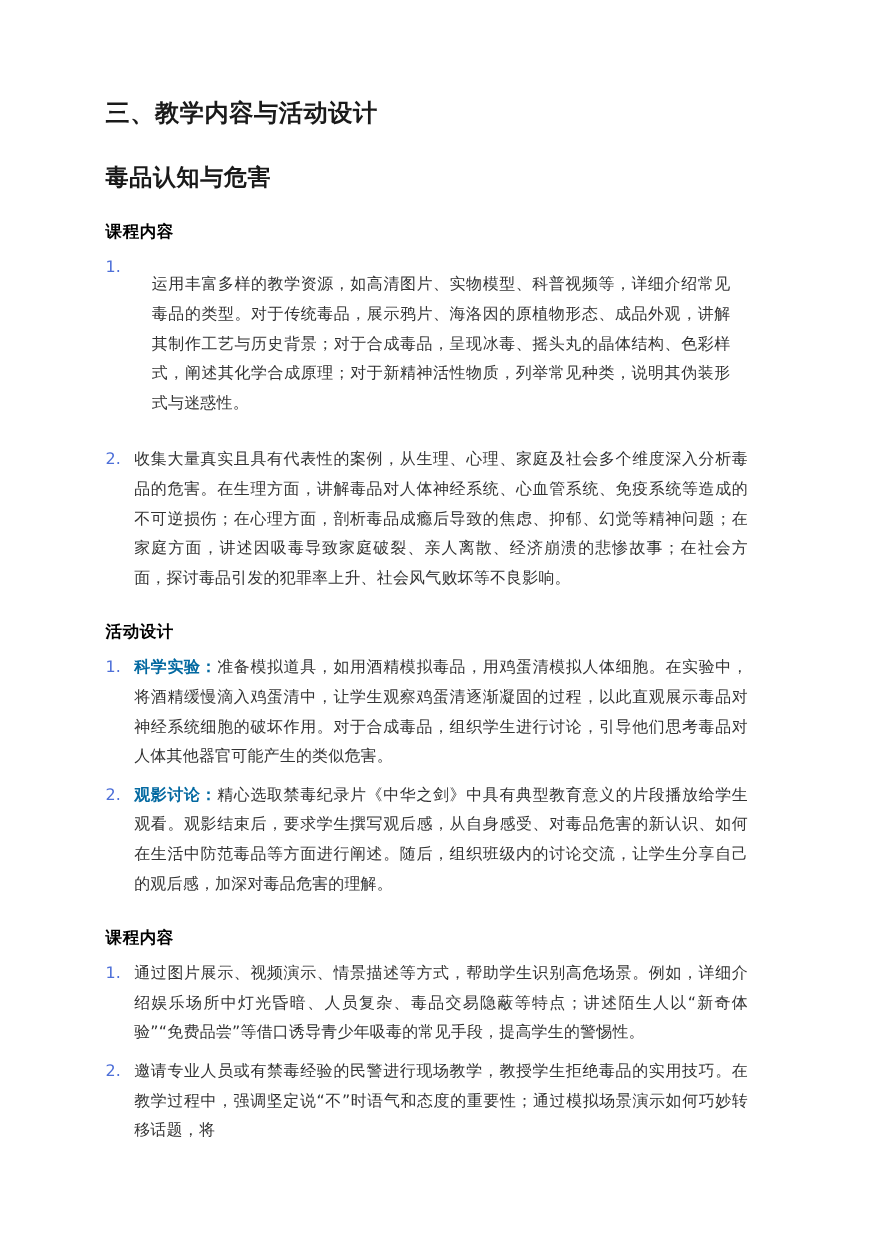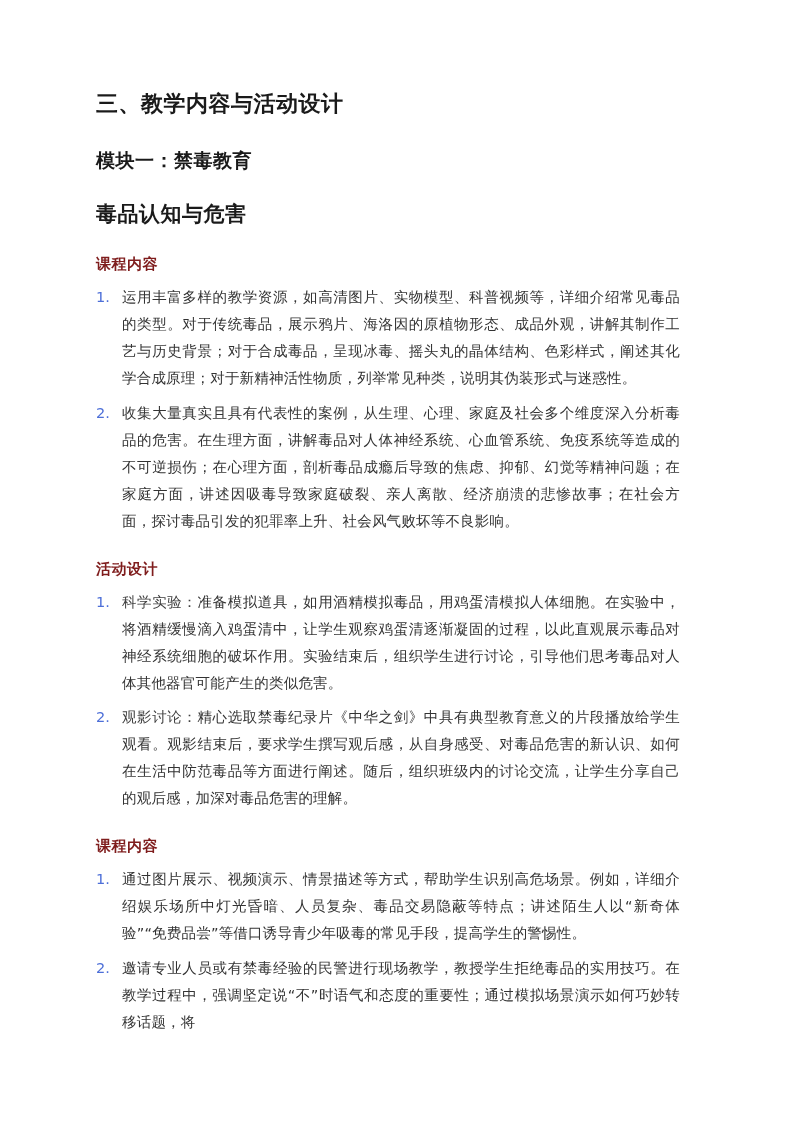--- a/index.html
+++ b/index.html
@@ -39,21 +39,21 @@
     line-height: 1.4;
     font-weight: 700;
     color: #1a1a1a;
     letter-spacing: 0.5px;
   }
   .block-label {
     margin: 24px 0 0 0;
     font-size: 15px;
     line-height: 1.4;
     font-weight: 700;
-    color: #7f1d1d;
+    color: #000000;
     letter-spacing: 0.5px;
   }
   .num-list {
     margin: 9px 0 0 0;
     padding: 0;
   }
   .num-item {
     display: flex;
     align-items: flex-start;
     margin: 0 0 8px 0;
@@ -67,52 +67,51 @@
   }
   .num-text {
     flex: 1 1 auto;
     font-size: 14.5px;
     line-height: 1.86;
     color: #333333;
     text-align: justify;
     letter-spacing: 0.2px;
   }
   .num-text strong {
-    font-weight: 400;
-    color: #404040;
+    font-weight: 700;
+    color: #0369a1;
   }
 </style>
 </head>
 <body>
 
 <div class="page">
 
   <h1 class="doc-title">三、教学内容与活动设计</h1>
 
-  <h2 class="module-heading">模块一：禁毒教育</h2>
 
   <h3 class="topic-heading">毒品认知与危害</h3>
 
   <h4 class="block-label">课程内容</h4>
   <div class="num-list">
     <div class="num-item">
       <span class="num-marker">1.</span>
-      <p class="num-text" style="margin:0"><strong></strong><span>运用丰富多样的教学资源，如高清图片、实物模型、科普视频等，详细介绍常见毒品的类型。对于传统毒品，展示鸦片、海洛因的原植物形态、成品外观，讲解其制作工艺与历史背景；对于合成毒品，呈现冰毒、摇头丸的晶体结构、色彩样式，阐述其化学合成原理；对于新精神活性物质，列举常见种类，说明其伪装形式与迷惑性。</span></p>
+      <p class="num-text" style="margin:16px"><strong></strong><span>运用丰富多样的教学资源，如高清图片、实物模型、科普视频等，详细介绍常见毒品的类型。对于传统毒品，展示鸦片、海洛因的原植物形态、成品外观，讲解其制作工艺与历史背景；对于合成毒品，呈现冰毒、摇头丸的晶体结构、色彩样式，阐述其化学合成原理；对于新精神活性物质，列举常见种类，说明其伪装形式与迷惑性。</span></p>
     </div>
     <div class="num-item">
       <span class="num-marker">2.</span>
       <p class="num-text" style="margin:0"><strong></strong><span>收集大量真实且具有代表性的案例，从生理、心理、家庭及社会多个维度深入分析毒品的危害。在生理方面，讲解毒品对人体神经系统、心血管系统、免疫系统等造成的不可逆损伤；在心理方面，剖析毒品成瘾后导致的焦虑、抑郁、幻觉等精神问题；在家庭方面，讲述因吸毒导致家庭破裂、亲人离散、经济崩溃的悲惨故事；在社会方面，探讨毒品引发的犯罪率上升、社会风气败坏等不良影响。</span></p>
     </div>
   </div>
 
   <h4 class="block-label">活动设计</h4>
   <div class="num-list">
     <div class="num-item">
       <span class="num-marker">1.</span>
-      <p class="num-text" style="margin:0"><strong>科学实验：</strong><span>准备模拟道具，如用酒精模拟毒品，用鸡蛋清模拟人体细胞。在实验中，将酒精缓慢滴入鸡蛋清中，让学生观察鸡蛋清逐渐凝固的过程，以此直观展示毒品对神经系统细胞的破坏作用。实验结束后，组织学生进行讨论，引导他们思考毒品对人体其他器官可能产生的类似危害。</span></p>
+      <p class="num-text" style="margin:0"><strong>科学实验：</strong><span>准备模拟道具，如用酒精模拟毒品，用鸡蛋清模拟人体细胞。在实验中，将酒精缓慢滴入鸡蛋清中，让学生观察鸡蛋清逐渐凝固的过程，以此直观展示毒品对神经系统细胞的破坏作用。对于合成毒品，组织学生进行讨论，引导他们思考毒品对人体其他器官可能产生的类似危害。</span></p>
     </div>
     <div class="num-item">
       <span class="num-marker">2.</span>
       <p class="num-text" style="margin:0"><strong>观影讨论：</strong><span>精心选取禁毒纪录片《中华之剑》中具有典型教育意义的片段播放给学生观看。观影结束后，要求学生撰写观后感，从自身感受、对毒品危害的新认识、如何在生活中防范毒品等方面进行阐述。随后，组织班级内的讨论交流，让学生分享自己的观后感，加深对毒品危害的理解。</span></p>
     </div>
   </div>
 
 
   <h4 class="block-label">课程内容</h4>
   <div class="num-list">

